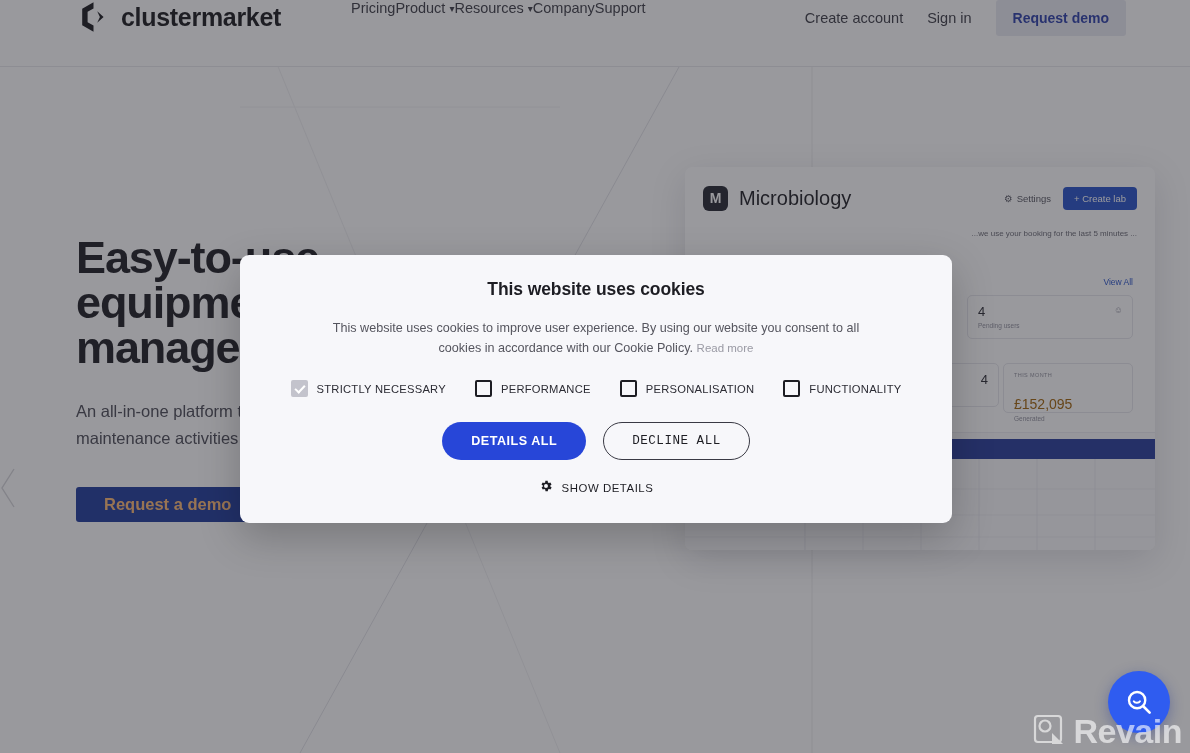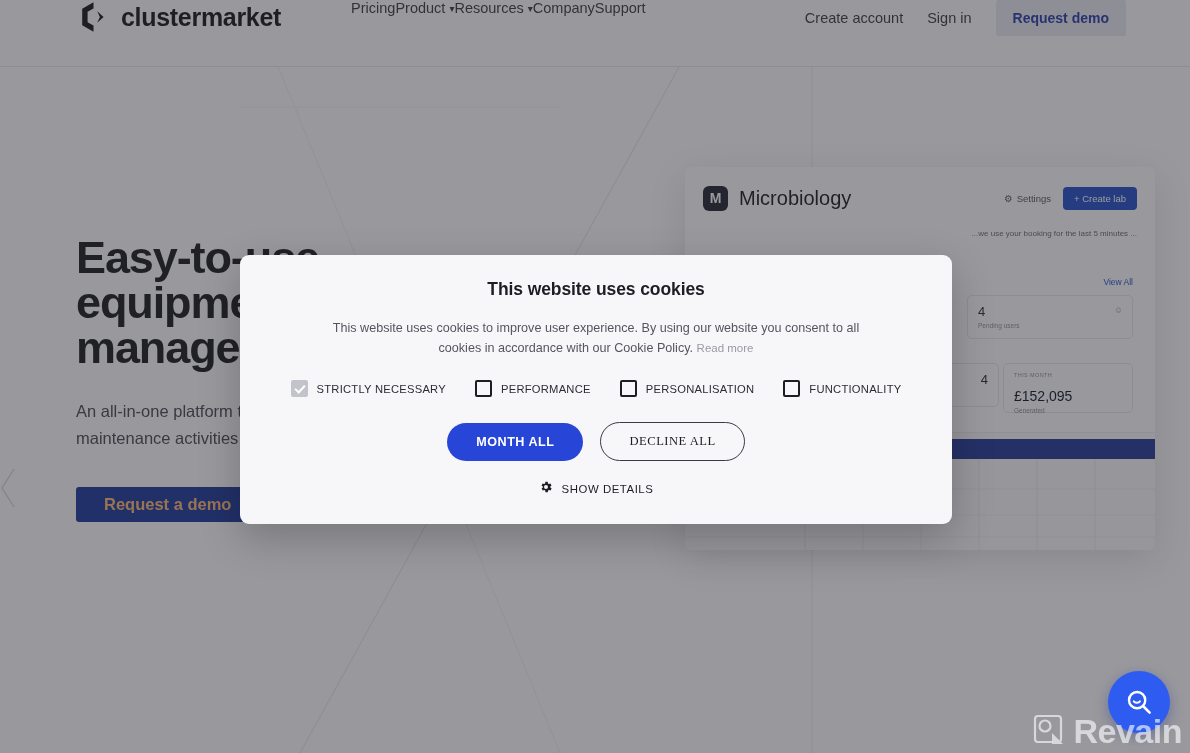--- a/index.html
+++ b/index.html
@@ -225,21 +225,21 @@
   .stat-card {
     position: absolute;
     background: #fff;
     border: 1px solid #e6e6ec;
     border-radius: 5px;
     padding: 8px 10px;
   }
   .stat-num { font-size: 13px; color: #2a2a32; }
   .stat-lbl { font-size: 6.5px; color: #90909c; margin-top: 3px; }
   .stat-cap { font-size: 5.5px; color: #90909c; letter-spacing: .4px; }
-  .stat-big { font-size: 14px; color: #0f172a; margin-top: 10px; }
+  .stat-big { font-size: 14px; color: #a16207; margin-top: 18px; }
   .stat-ico { position: absolute; right: 9px; top: 9px; font-size: 9px; color: #9a9aa6; }
 
   .sched {
     position: absolute;
     left: 0; bottom: 0;
     width: 470px;
     height: 118px;
     background: #fafafc;
     border-top: 1px solid #ececf1;
   }
@@ -382,21 +382,21 @@
   }
   .btn-decline {
     background: #f7f7fa;
     color: #1d1d23;
     font-size: 12.6px;
     letter-spacing: 0.5px;
     padding: 11px 28px;
     border: 1px solid #3a3a44;
     border-radius: 22px;
     cursor: pointer;
-    font-family: Liberation Serif, serif;
+    font-family: Liberation Mono, monospace;
   }
   .show-details {
     margin-top: 19px;
     display: flex;
     justify-content: center;
     align-items: center;
     gap: 9px;
     cursor: pointer;
   }
   .sd-label {
@@ -592,21 +592,21 @@
         <span class="cb"></span>
         <span class="opt-label">PERSONALISATION</span>
       </label>
       <label class="opt">
         <span class="cb"></span>
         <span class="opt-label">FUNCTIONALITY</span>
       </label>
     </div>
 
     <div class="cookie-actions">
-      <button class="btn-accept">MONTH ALL</button>
+      <button class="btn-accept">DETAILS ALL</button>
       <button class="btn-decline">DECLINE ALL</button>
     </div>
 
     <div class="show-details">
       <span>
         <svg width="14" height="14" viewBox="0 0 24 24" aria-hidden="true">
           <path fill="#1d1d23" d="M19.4 13a7.8 7.8 0 0 0 0-2l2.1-1.6-2-3.5-2.5 1a7.6 7.6 0 0 0-1.7-1l-.4-2.7h-4l-.4 2.7c-.6.25-1.2.58-1.7 1l-2.5-1-2 3.5L6.6 11a7.8 7.8 0 0 0 0 2l-2.1 1.6 2 3.5 2.5-1c.5.42 1.1.75 1.7 1l.4 2.7h4l.4-2.7c.6-.25 1.2-.58 1.7-1l2.5 1 2-3.5L19.4 13zM12 15.4A3.4 3.4 0 1 1 15.4 12 3.4 3.4 0 0 1 12 15.4z"></path>
         </svg>
       </span>
       <span class="sd-label">SHOW DETAILS</span>

